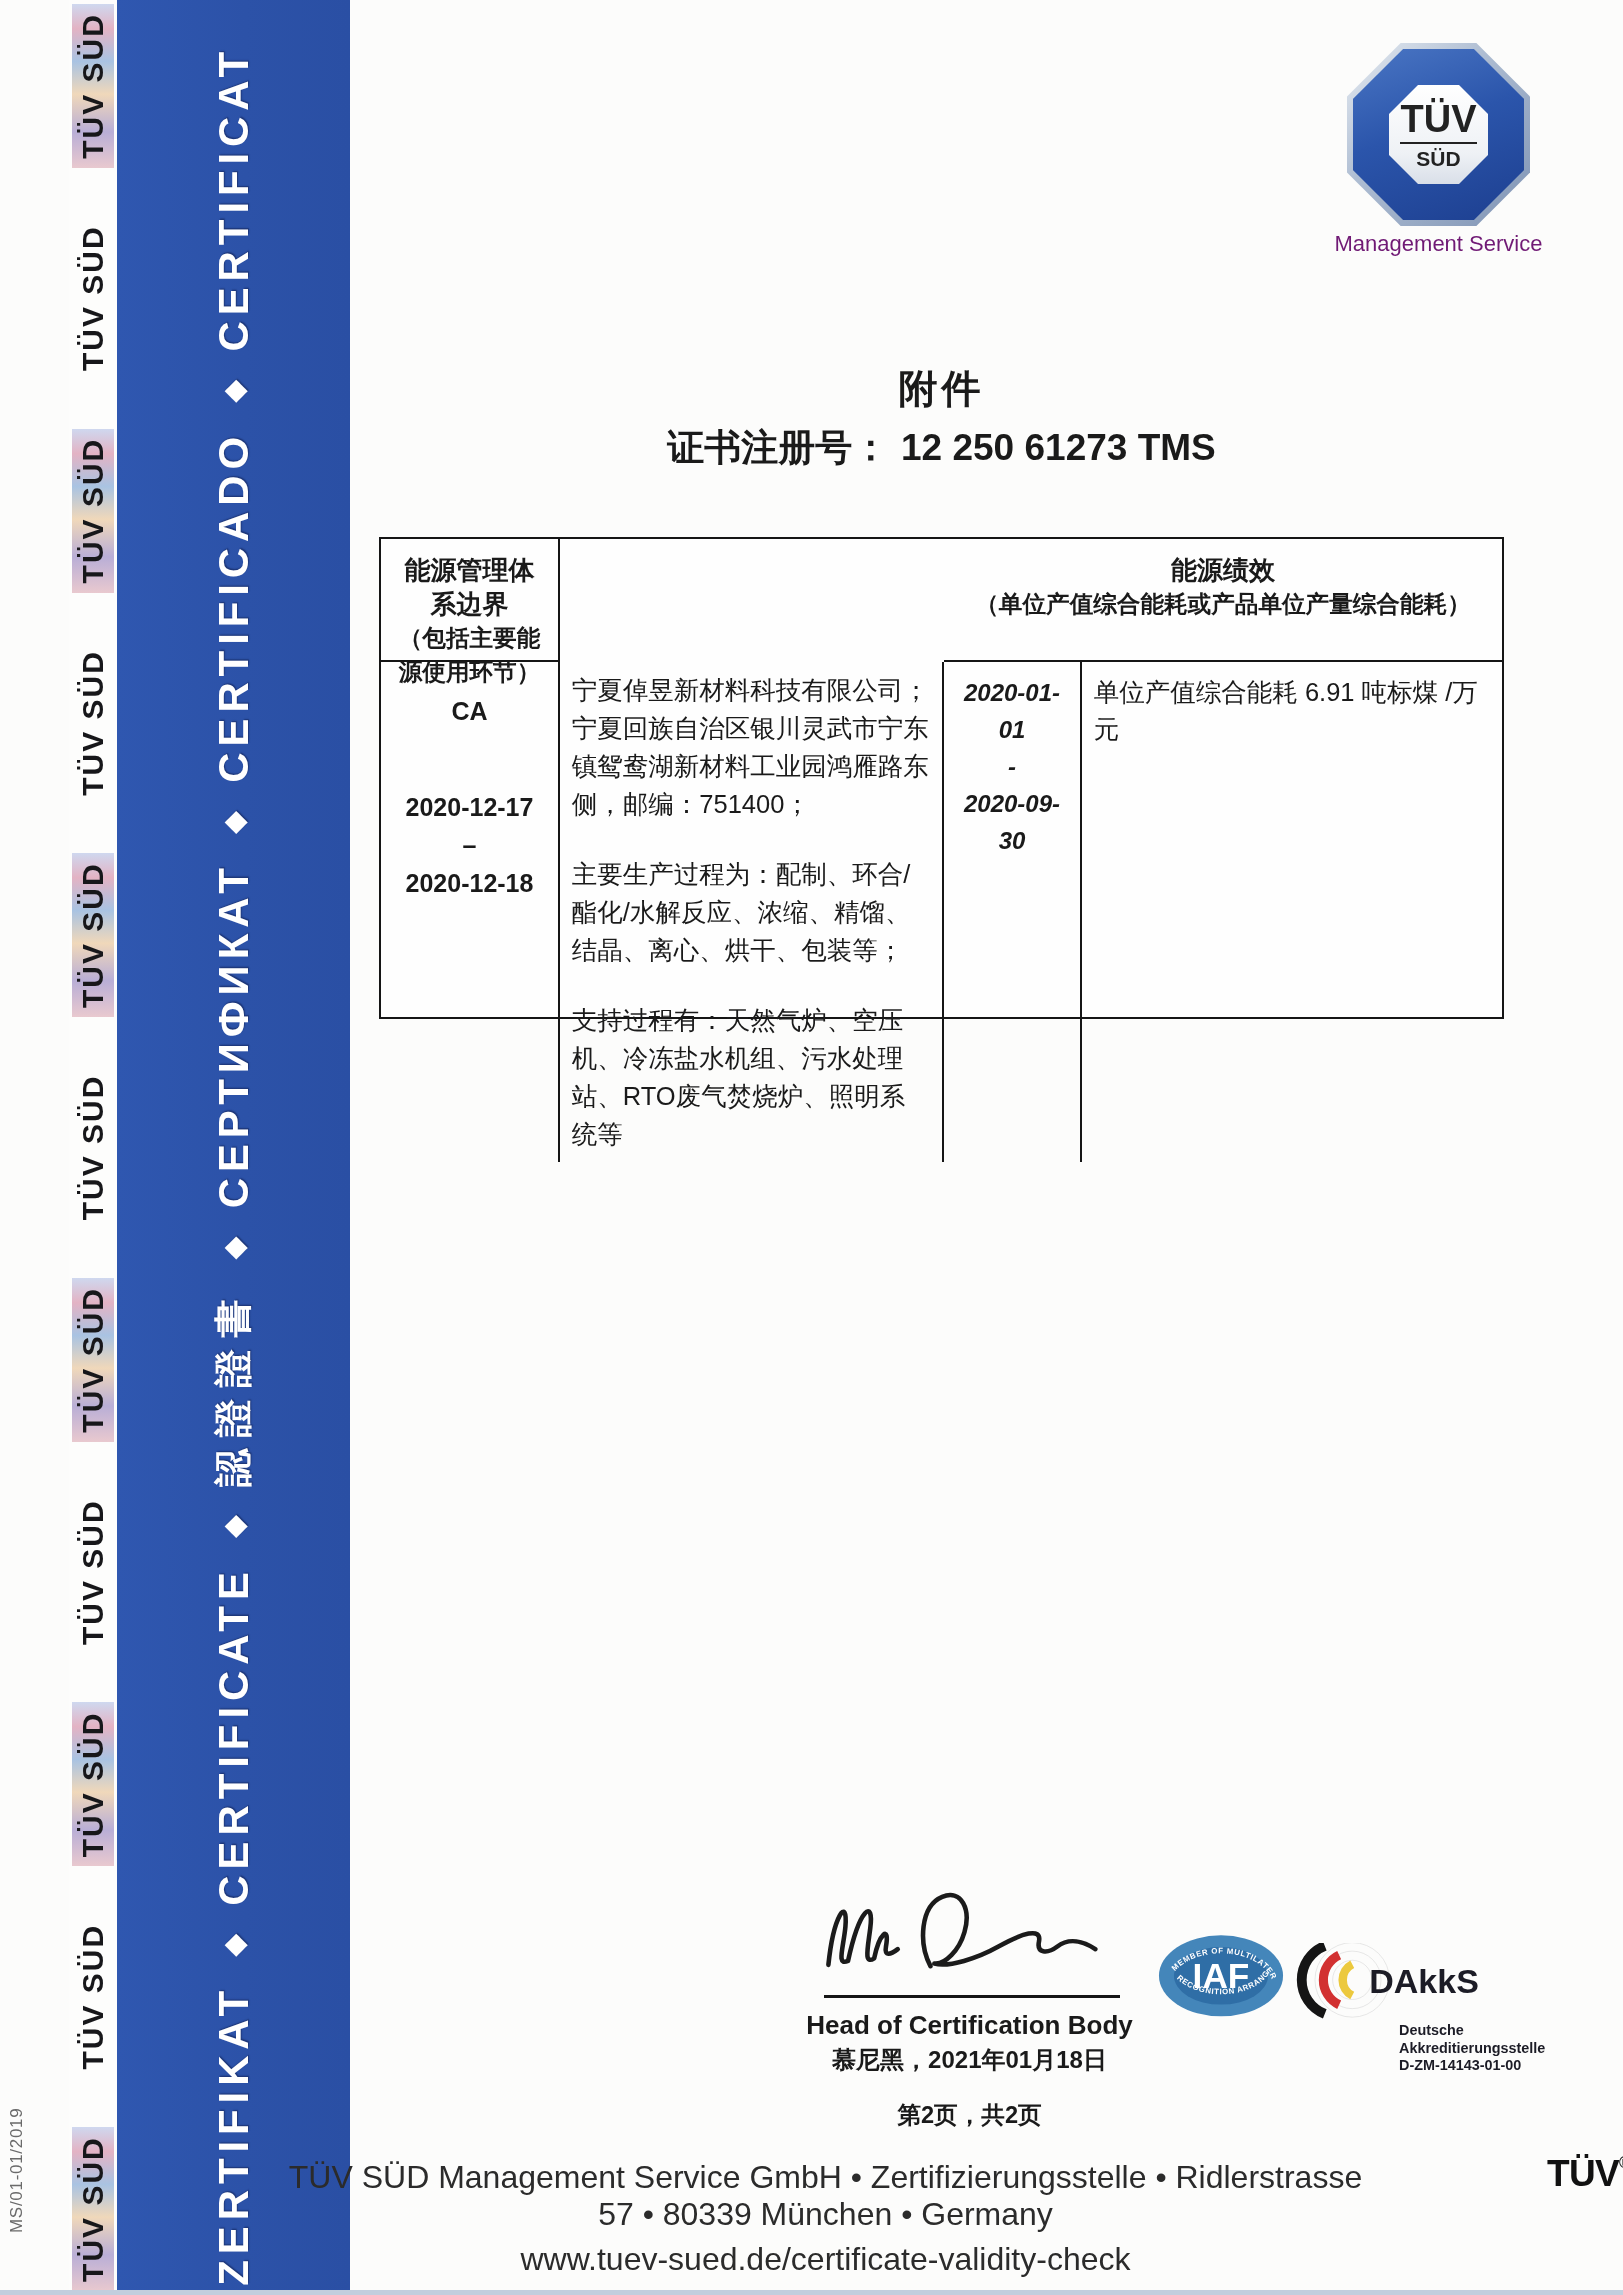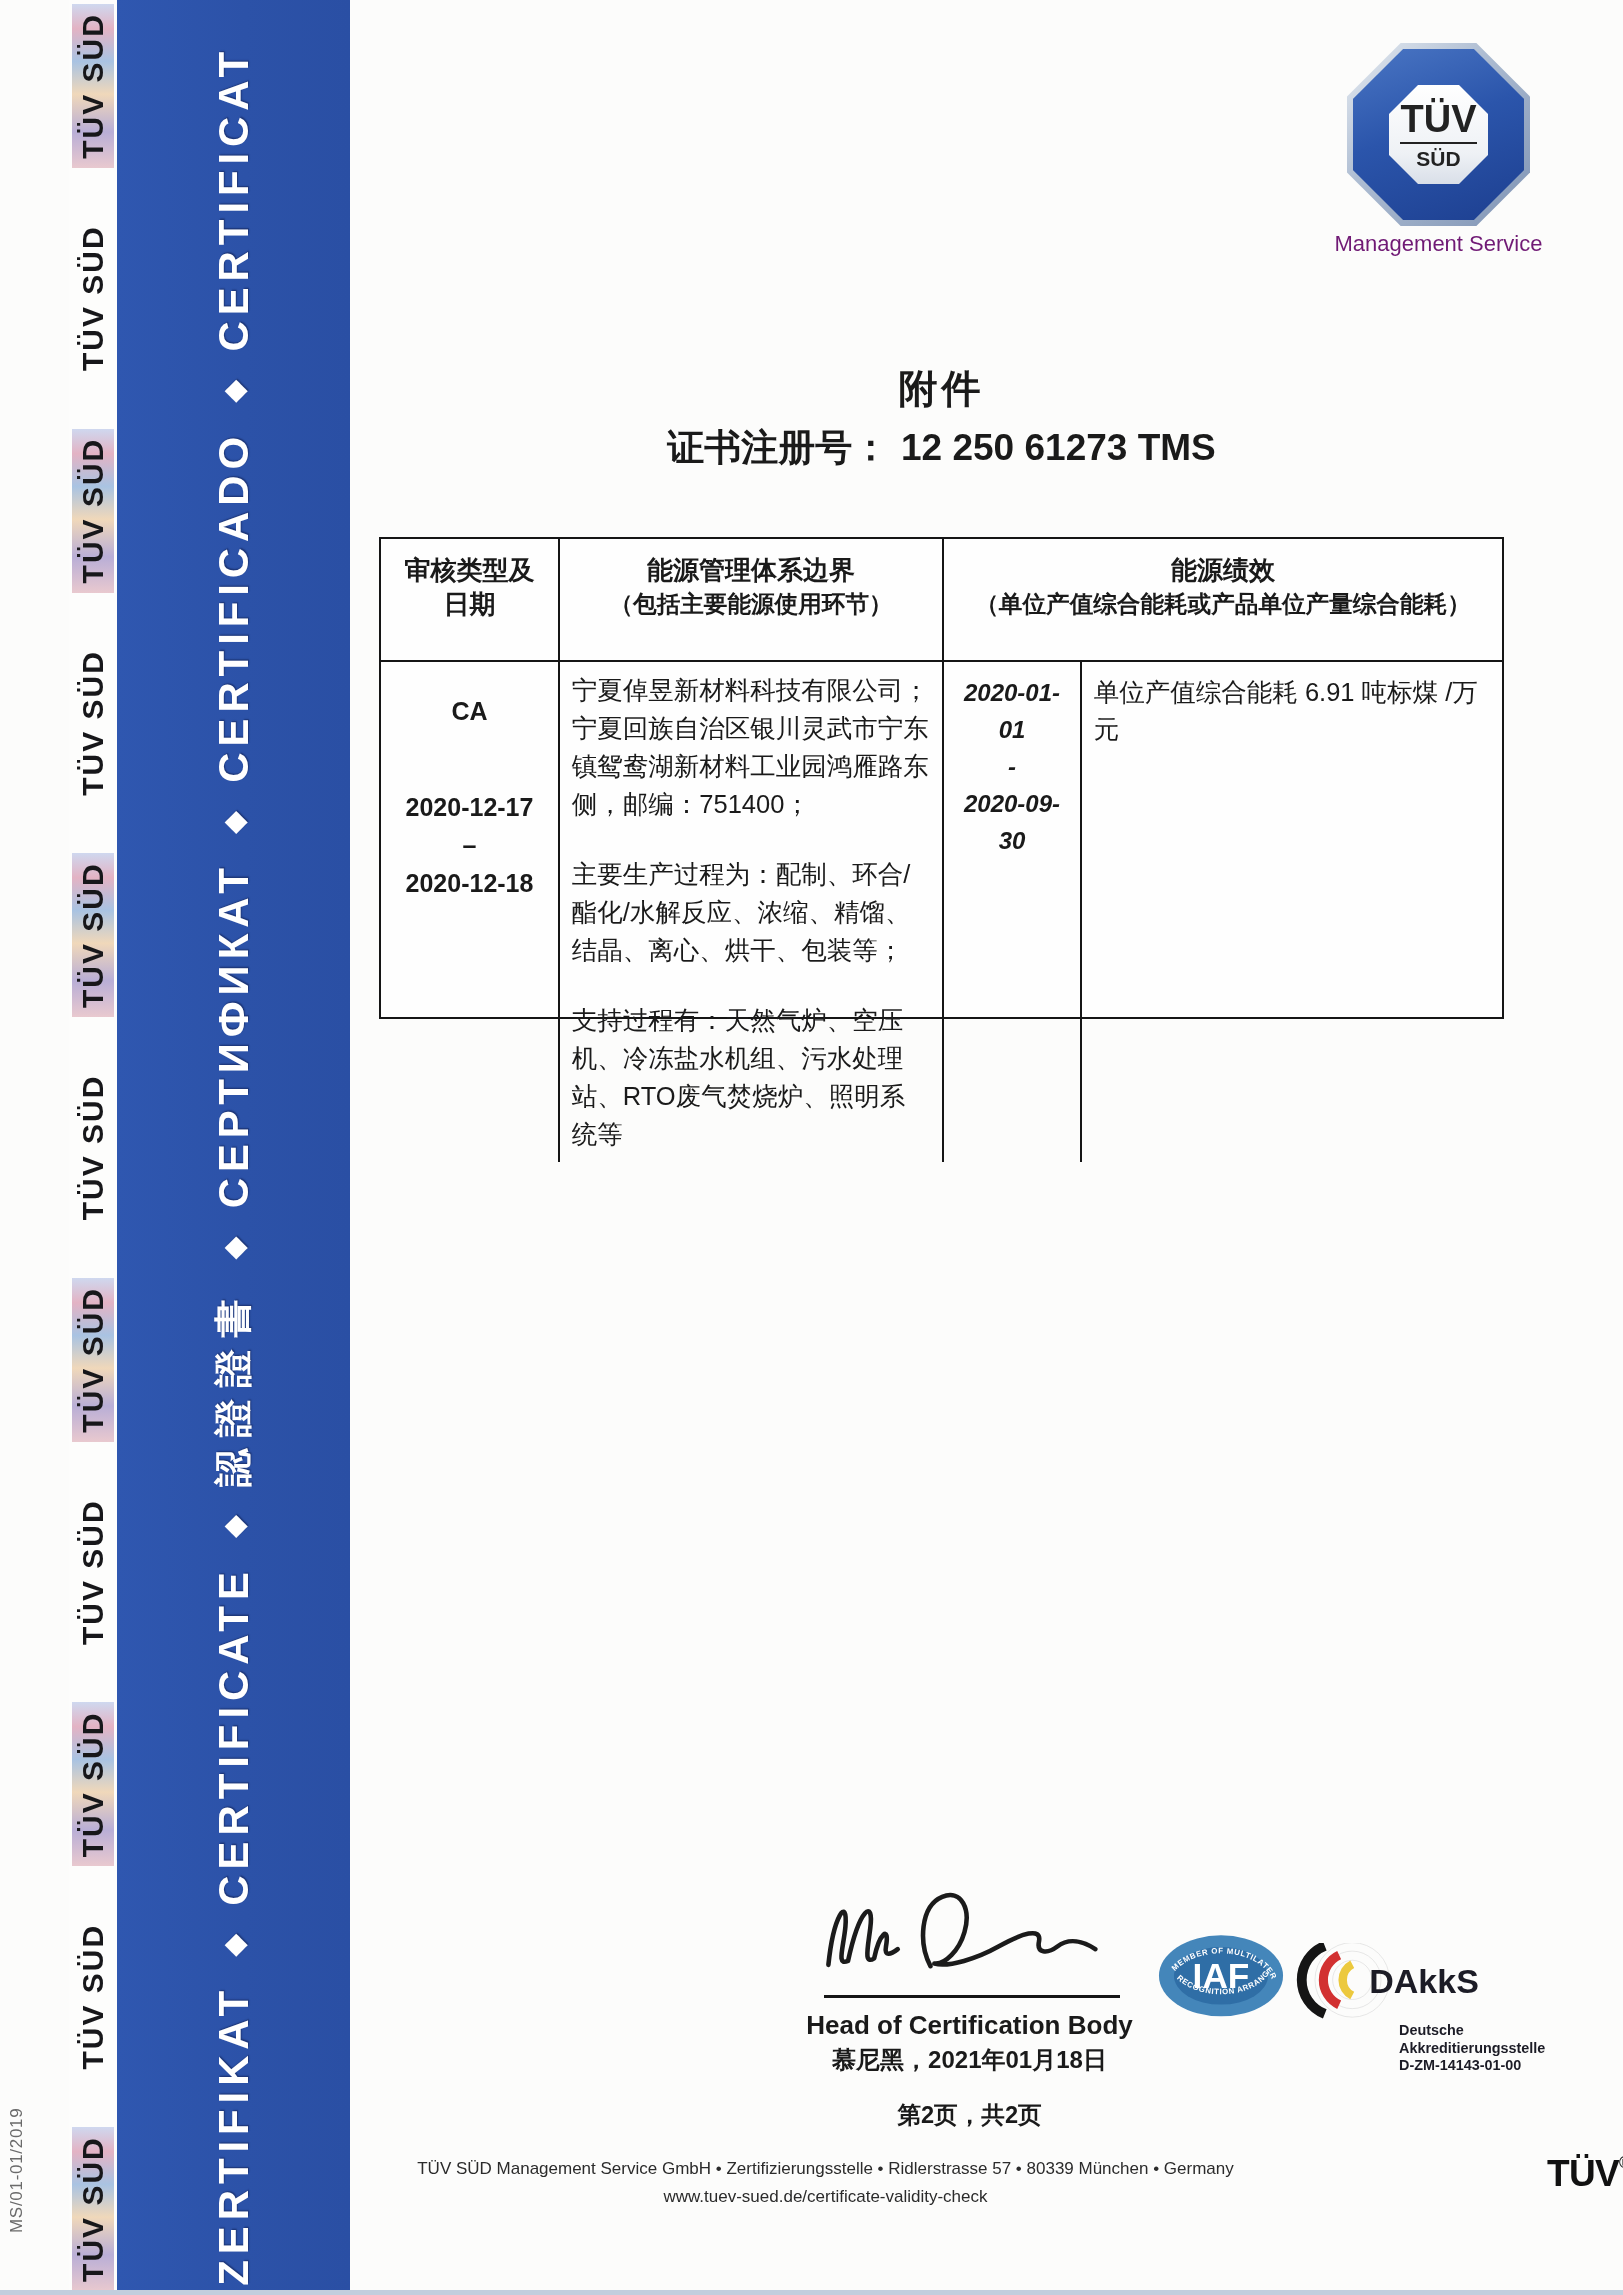--- a/index.html
+++ b/index.html
@@ -77,21 +77,21 @@
       font-size:24px;font-weight:600;}
   .iaf{position:absolute;left:1157px;top:1934px;}
   .dakks{position:absolute;left:1296px;top:1943px;}
   .dakks-text{position:absolute;left:1399px;top:2022px;font-size:14.4px;font-weight:bold;
       color:#1c1c26;line-height:17.7px;}
   .page-indicator{position:absolute;left:740px;top:2099px;width:459px;text-align:center;
       font-size:23.6px;font-weight:600;}
 
   
   .footer{position:absolute;left:275px;top:2159px;width:1101px;text-align:center;
-      font-size:17px;color:#2b2b2b;}
+      font-size:32px;color:#2b2b2b;}
   .footer .l2{margin-top:7.9px;}
   .tuv-mark{position:absolute;left:1547px;top:2153px;font-weight:bold;font-size:37px;
       color:#111;letter-spacing:-0.7px;}
   .tuv-mark sup{font-size:15.7px;vertical-align:top;line-height:19.7px;}
   .ms-code{position:absolute;left:6.6px;top:2233px;width:183px;height:22px;
       transform-origin:0 0;transform:rotate(-90deg);font-size:17px;color:#6a6a6a;letter-spacing:0.7px;}
   .bottom-edge{position:absolute;left:0;bottom:0;width:100%;height:5.2px;background:#c3cedd;}
 </style>
 </head>
 <body>
@@ -136,23 +136,20 @@
     </div>
   </div>
   <div class="mgmt-service">Management Service</div>
 
   <div class="attach-title">附件</div>
   <div class="reg-line">
     <span>证书注册号：</span><span class="num">12 250 61273 TMS</span>
   </div>
 
   <div class="etable">
-    <div class="cell hcell">
-      <div class="h-title">审核类型及日期</div>
-    </div>
     <div class="cell hcell">
       <div class="h-title">能源管理体系边界</div>
       <div class="h-sub">（包括主要能源使用环节）</div>
     </div>
     <div class="cell hcell last perf-header">
       <div class="h-title">能源绩效</div>
       <div class="h-sub">（单位产值综合能耗或产品单位产量综合能耗）</div>
     </div>
 
     <div class="cell audit-cell">

